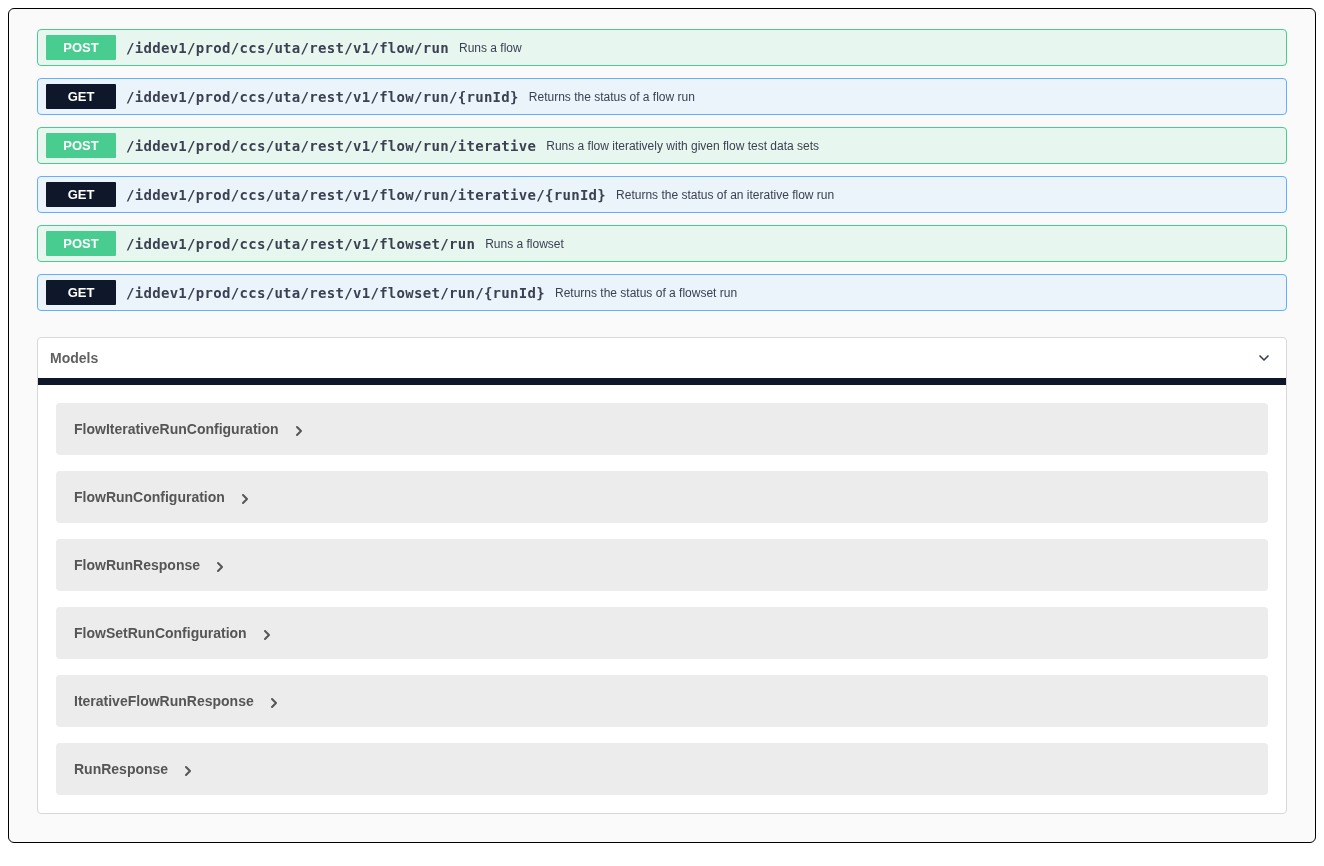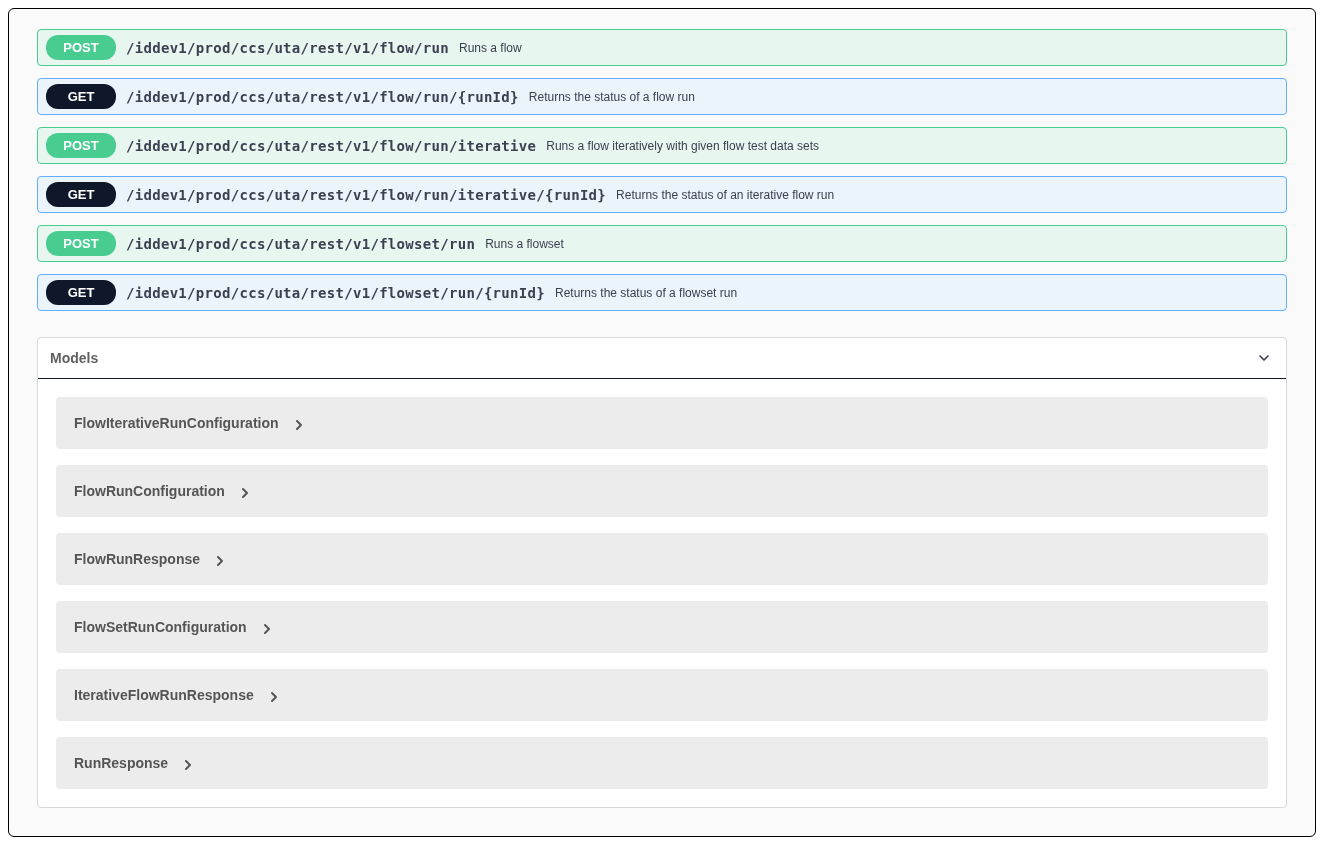--- a/index.html
+++ b/index.html
@@ -69,21 +69,21 @@
       background: #ebf3fb;
       border: 1px solid #61affe;
     }
     .method-badge {
       min-width: 70px;
       text-align: center;
       font-size: 13px;
       font-weight: 700;
       color: #fff;
       padding: 5px 0;
-      border-radius: 12px;
+      border-radius: 1px;
     }
     .method-badge.post {
       background: #49cc90;
     }
     .method-badge.get {
       background: #0f172a;
     }
     .endpoint-path {
       font-family: ui-monospace, SFMono-Regular, Menlo, Monaco, Consolas, monospace;
       font-size: 14px;
@@ -99,21 +99,21 @@
       margin-top: 26px;
       border: 1px solid #d8d8d8;
       border-radius: 4px;
       background: #fff;
     }
     .models-header {
       display: flex;
       justify-content: space-between;
       align-items: center;
       padding: 10px 12px;
-      border-bottom: 1px solid #0f172a;
+      border-bottom: 7px solid #0f172a;
       cursor: pointer;
     }
     .models-title {
       font-size: 14px;
       font-weight: 700;
       color: #606060;
     }
     .models-body {
       padding: 18px;
     }

